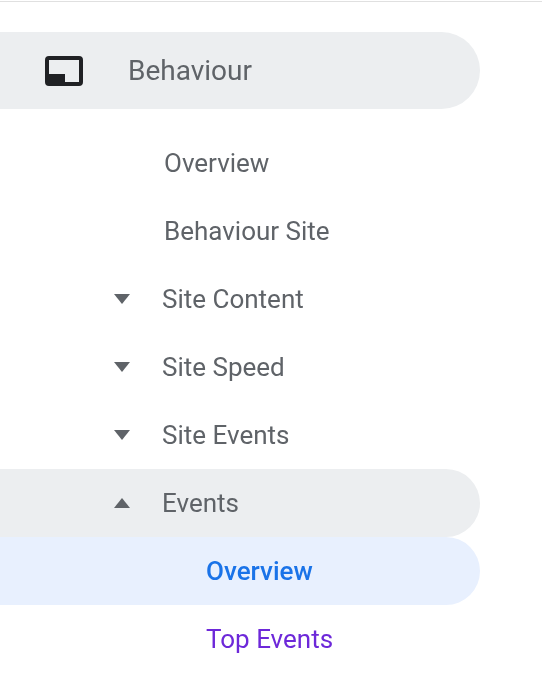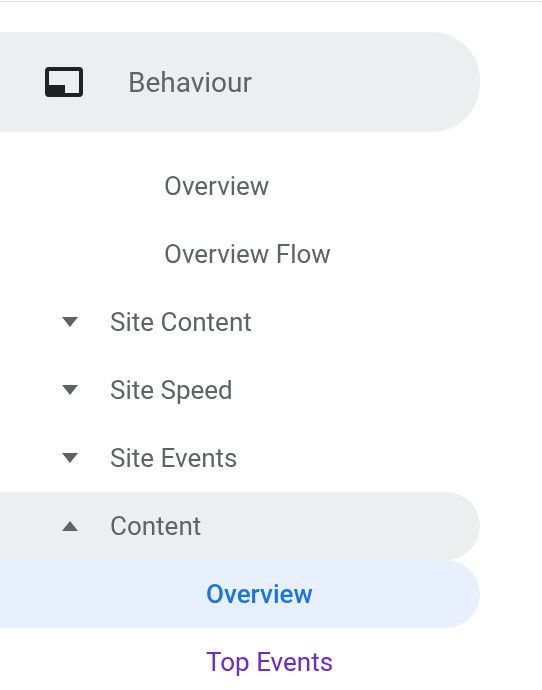--- a/index.html
+++ b/index.html
@@ -23,21 +23,21 @@
     }
     .nav-container {
       width: 100%;
     }
     .section-header {
       display: flex;
       align-items: center;
       background: #eceef0;
       border-top-right-radius: 48px;
       border-bottom-right-radius: 48px;
-      height: 100px;
+      height: 77px;
       padding-left: 44px;
       cursor: pointer;
       width: 480px;
     }
     .section-header .icon {
       width: 40px;
       height: 40px;
       display: flex;
       align-items: center;
       justify-content: center;
@@ -48,21 +48,21 @@
       color: #5f6368;
       font-weight: 400;
     }
     .sub-items {
       padding-top: 20px;
     }
     .sub-item {
       display: flex;
       align-items: center;
       height: 68px;
-      padding-left: 60px;
+      padding-left: 112px;
       cursor: pointer;
       width: 480px;
     }
     .sub-item .chevron {
       width: 20px;
       height: 20px;
       display: flex;
       align-items: center;
       justify-content: center;
       margin-right: 30px;
@@ -124,21 +124,21 @@
     <span class="label">Behaviour</span>
   </div>
 
   <div class="sub-items">
 
     <div class="sub-item no-chevron">
       <span class="label">Overview</span>
     </div>
 
     <div class="sub-item no-chevron">
-      <span class="label">Overview Flow</span>
+      <span class="label">Behaviour Site</span>
     </div>
 
     <div class="sub-item">
       <span class="chevron">
         <svg width="16" height="10" viewBox="0 0 16 10">
             <polygon points="0,0 16,0 8,10" fill="#5f6368"></polygon>
           </svg>
       </span>
       <span class="label">Site Content</span>
     </div>
@@ -160,21 +160,21 @@
       </span>
       <span class="label">Site Events</span>
     </div>
 
     <div class="sub-item expanded">
       <span class="chevron">
         <svg width="16" height="10" viewBox="0 0 16 10">
             <polygon points="0,10 16,10 8,0" fill="#5f6368"></polygon>
           </svg>
       </span>
-      <span class="label">Content</span>
+      <span class="label">Events</span>
     </div>
 
     <div class="sub-sub-item selected">
       <span class="label">Overview</span>
     </div>
 
     <div class="sub-sub-item">
       <span class="label">Top Events</span>
     </div>
 

